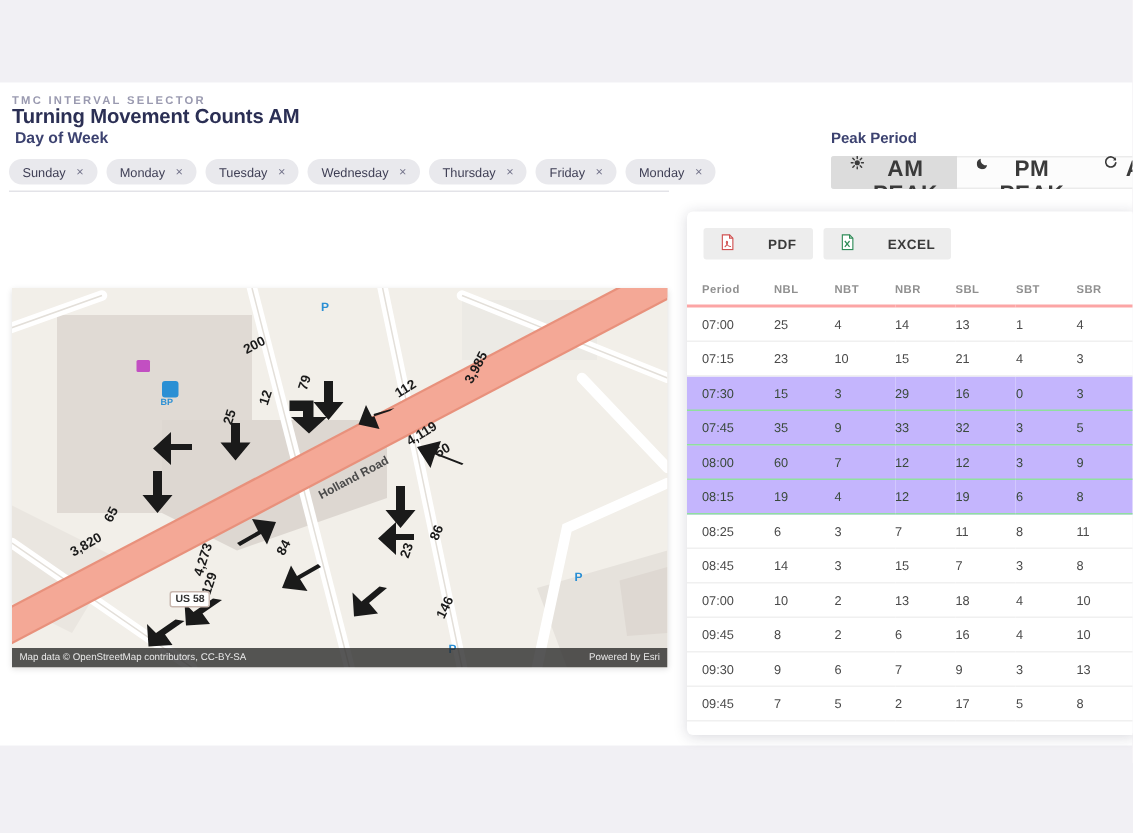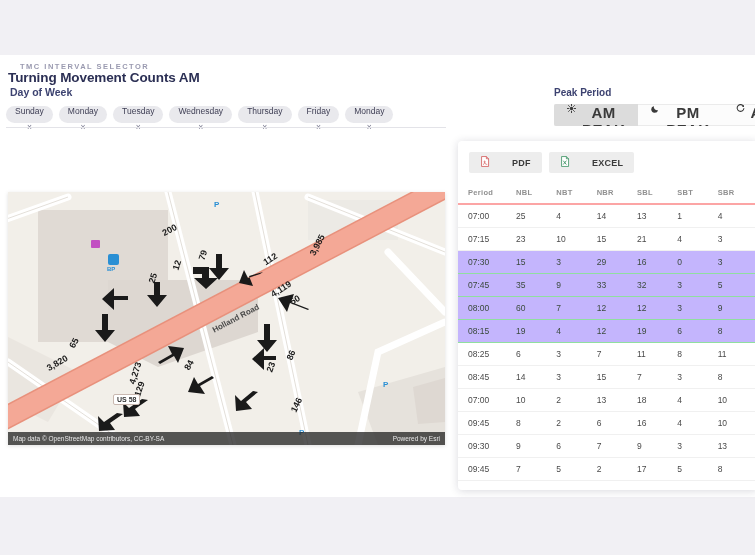--- a/index.html
+++ b/index.html
@@ -24,21 +24,21 @@
     position: absolute;
     left: 0; top: 55px;
     width: 755px;
     height: 442px;
     background: #ffffff;
   }
 
   
   .eyebrow {
     position: absolute;
-    left: 20px; top: 62px;
+    left: 8px; top: 62px;
     font-size: 7.5px;
     letter-spacing: 1.5px;
     font-weight: 700;
     color: #9a9ab0;
     text-transform: uppercase;
   }
   .page-title {
     position: absolute;
     left: 8px; top: 70px;
     font-size: 13.5px;
@@ -67,21 +67,20 @@
     align-items: center;
     gap: 7px;
     height: 17px;
     padding: 0 9px;
     border-radius: 9px;
     background: #e9e9ed;
     font-size: 8.5px;
     color: #3e3e54;
     white-space: nowrap;
     cursor: pointer;
-    flex-direction: column;
   }
   .chip-x {
     font-size: 8.5px;
     color: #75758c;
     line-height: 1;
     cursor: pointer;
   }
   .chips-rule {
     position: absolute;
     left: 6px; top: 127px;

